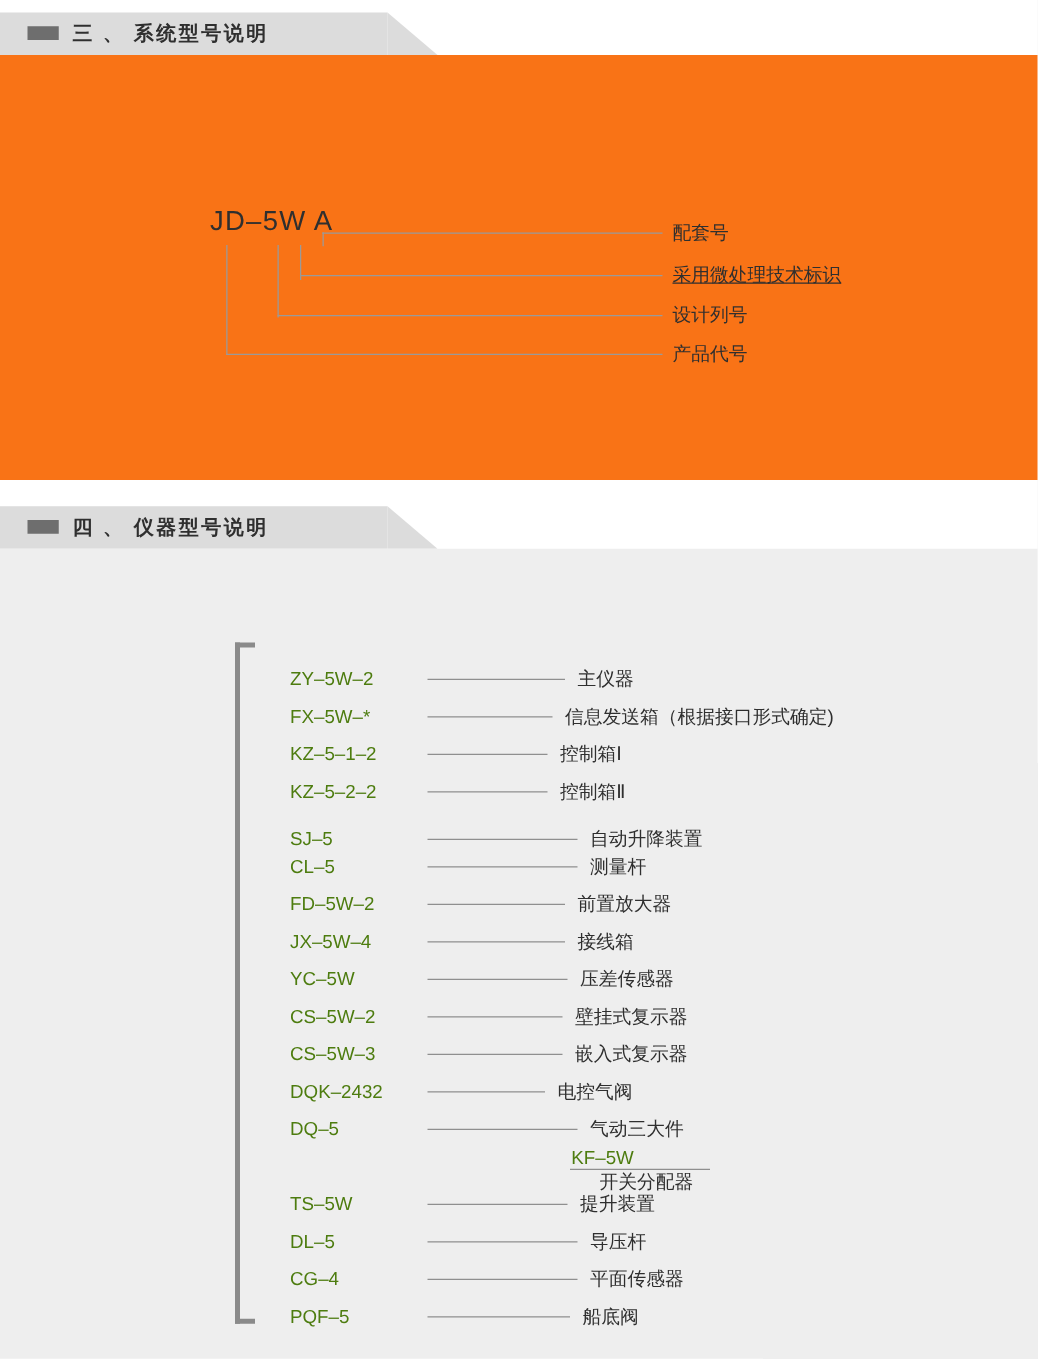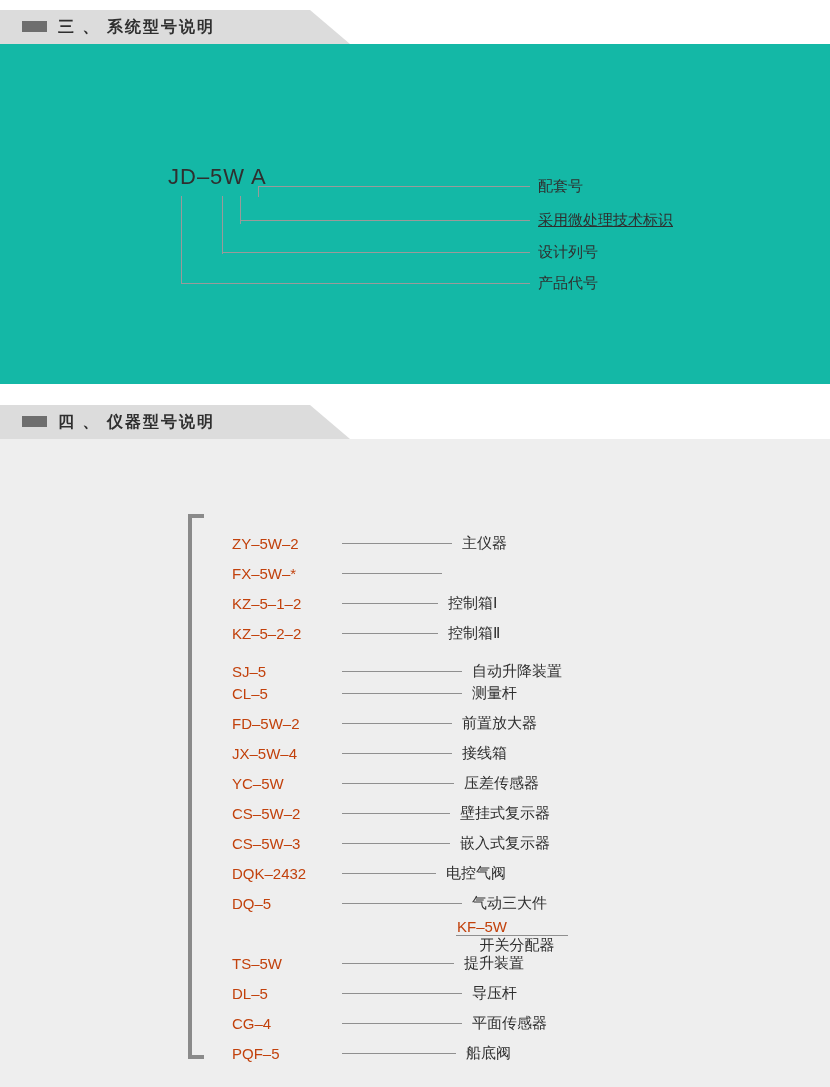--- a/index.html
+++ b/index.html
@@ -59,21 +59,21 @@
   #header-1 { top: 10px; }
   #header-2 { top: 405px; }
 
   
   #panel-system {
     position: absolute;
     left: 0;
     top: 44px;
     width: 830px;
     height: 340px;
-    background: #14b8a6;
+    background: #f97316;
   }
   #model-code {
     position: absolute;
     left: 168px;
     top: 120px;
     font-size: 22px;
     letter-spacing: 1px;
     color: #2f2f2f;
     white-space: nowrap;
   }
@@ -120,21 +120,21 @@
     position: absolute;
     left: 232px;
     height: 30px;
     width: 560px;
     display: flex;
     align-items: center;
   }
   .inst-code {
     width: 110px;
     font-size: 15px;
-    color: #c2410c;
+    color: #4d7c0f;
     white-space: nowrap;
   }
   .inst-dash {
     flex: 0 0 auto;
     height: 1px;
     background: #8f8f8f;
   }
   .inst-name {
     font-size: 15px;
     color: #2f2f2f;
@@ -194,20 +194,21 @@
 
 <div id="instrument-rows">
   <div class="inst-row" style="top:528px;">
     <span class="inst-code">ZY–5W–2</span>
     <span class="inst-dash" style="width:110px;"></span>
     <span class="inst-name">主仪器</span>
   </div>
   <div class="inst-row" style="top:558px;">
     <span class="inst-code">FX–5W–*</span>
     <span class="inst-dash" style="width:100px;"></span>
+    <span class="inst-name">信息发送箱（根据接口形式确定)</span>
   </div>
   <div class="inst-row" style="top:588px;">
     <span class="inst-code">KZ–5–1–2</span>
     <span class="inst-dash" style="width:96px;"></span>
     <span class="inst-name">控制箱Ⅰ</span>
   </div>
   <div class="inst-row" style="top:618px;align-items:center;">
     <span class="inst-code">KZ–5–2–2</span>
     <span class="inst-dash" style="width:96px;"></span>
     <span class="inst-name">控制箱Ⅱ</span>

